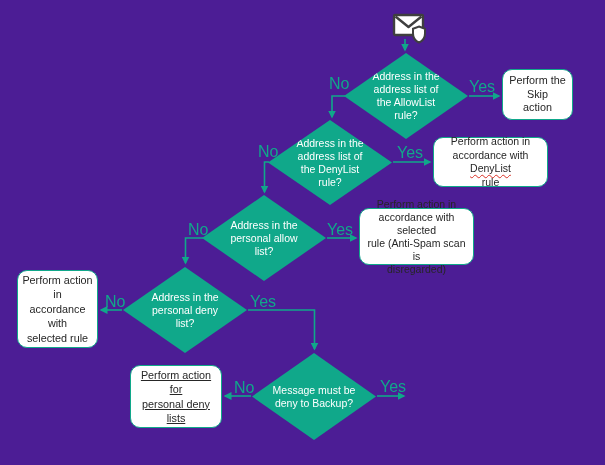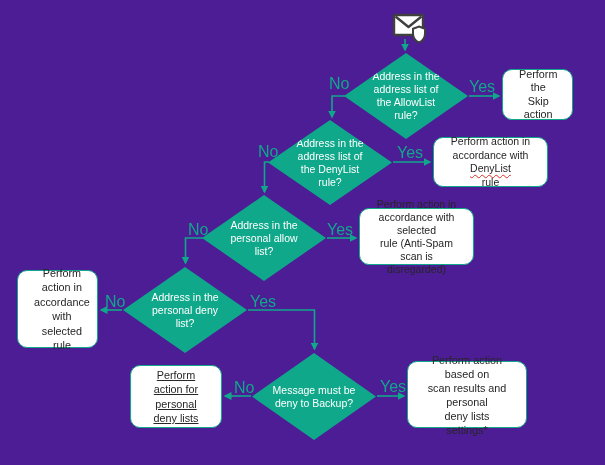--- a/index.html
+++ b/index.html
@@ -9,24 +9,24 @@
   }
   .layer{position:absolute;left:0;top:0;width:605px;height:465px;}
   .diamond{
     position:absolute;display:flex;align-items:center;justify-content:center;
     background:var(--accent,#10a88a);
     clip-path:polygon(50% 0,100% 50%,50% 100%,0 50%);
     color:#ffffff;text-align:center;font-size:10.5px;line-height:13px;
     white-space:pre-line;
   }
   .actionbox{
-    position:absolute;display:flex;align-items:center;justify-content:flex-start;
+    position:absolute;display:flex;align-items:center;justify-content:flex-end;
     background:#ffffff;border:1.6px solid var(--accent,#10a88a);border-radius:10px;
     color:#262626;text-align:center;font-size:10.8px;line-height:13.5px;
-    white-space:pre-line;box-sizing:border-box;padding:16px;
+    white-space:pre-line;box-sizing:border-box;padding:4px;
   }
   .edge-label{
     position:absolute;color:var(--accent,#10a88a);font-size:16px;line-height:11px;
   }
   .spellcheck{
     text-decoration:underline wavy #d93025;
     text-decoration-thickness:1px;text-underline-offset:2px;
   }
   svg{display:block;}
 </style>
@@ -115,25 +115,20 @@
     <span>Perform action in
 accordance with
 selected rule</span>
   </div>
 
   <div class="actionbox" style="left:130px;top:365px;width:92px;height:63px;line-height:14.5px;text-decoration:underline;">
     <span>Perform action for
 personal deny lists</span>
   </div>
 
-  <div class="actionbox" style="left:407px;top:361px;width:120px;height:67px;line-height:14px;">
-    <span>Perform action based on
-scan results and personal
-deny lists settings*</span>
-  </div>
 
   <span class="edge-label" style="left:329px;top:78px;">No</span>
   <span class="edge-label" style="left:469px;top:81px;">Yes</span>
   <span class="edge-label" style="left:258px;top:146px;">No</span>
   <span class="edge-label" style="left:397px;top:147px;">Yes</span>
   <span class="edge-label" style="left:188px;top:224px;">No</span>
   <span class="edge-label" style="left:327px;top:224px;">Yes</span>
   <span class="edge-label" style="left:105px;top:296px;">No</span>
   <span class="edge-label" style="left:250px;top:296px;">Yes</span>
   <span class="edge-label" style="left:234px;top:382px;">No</span>

